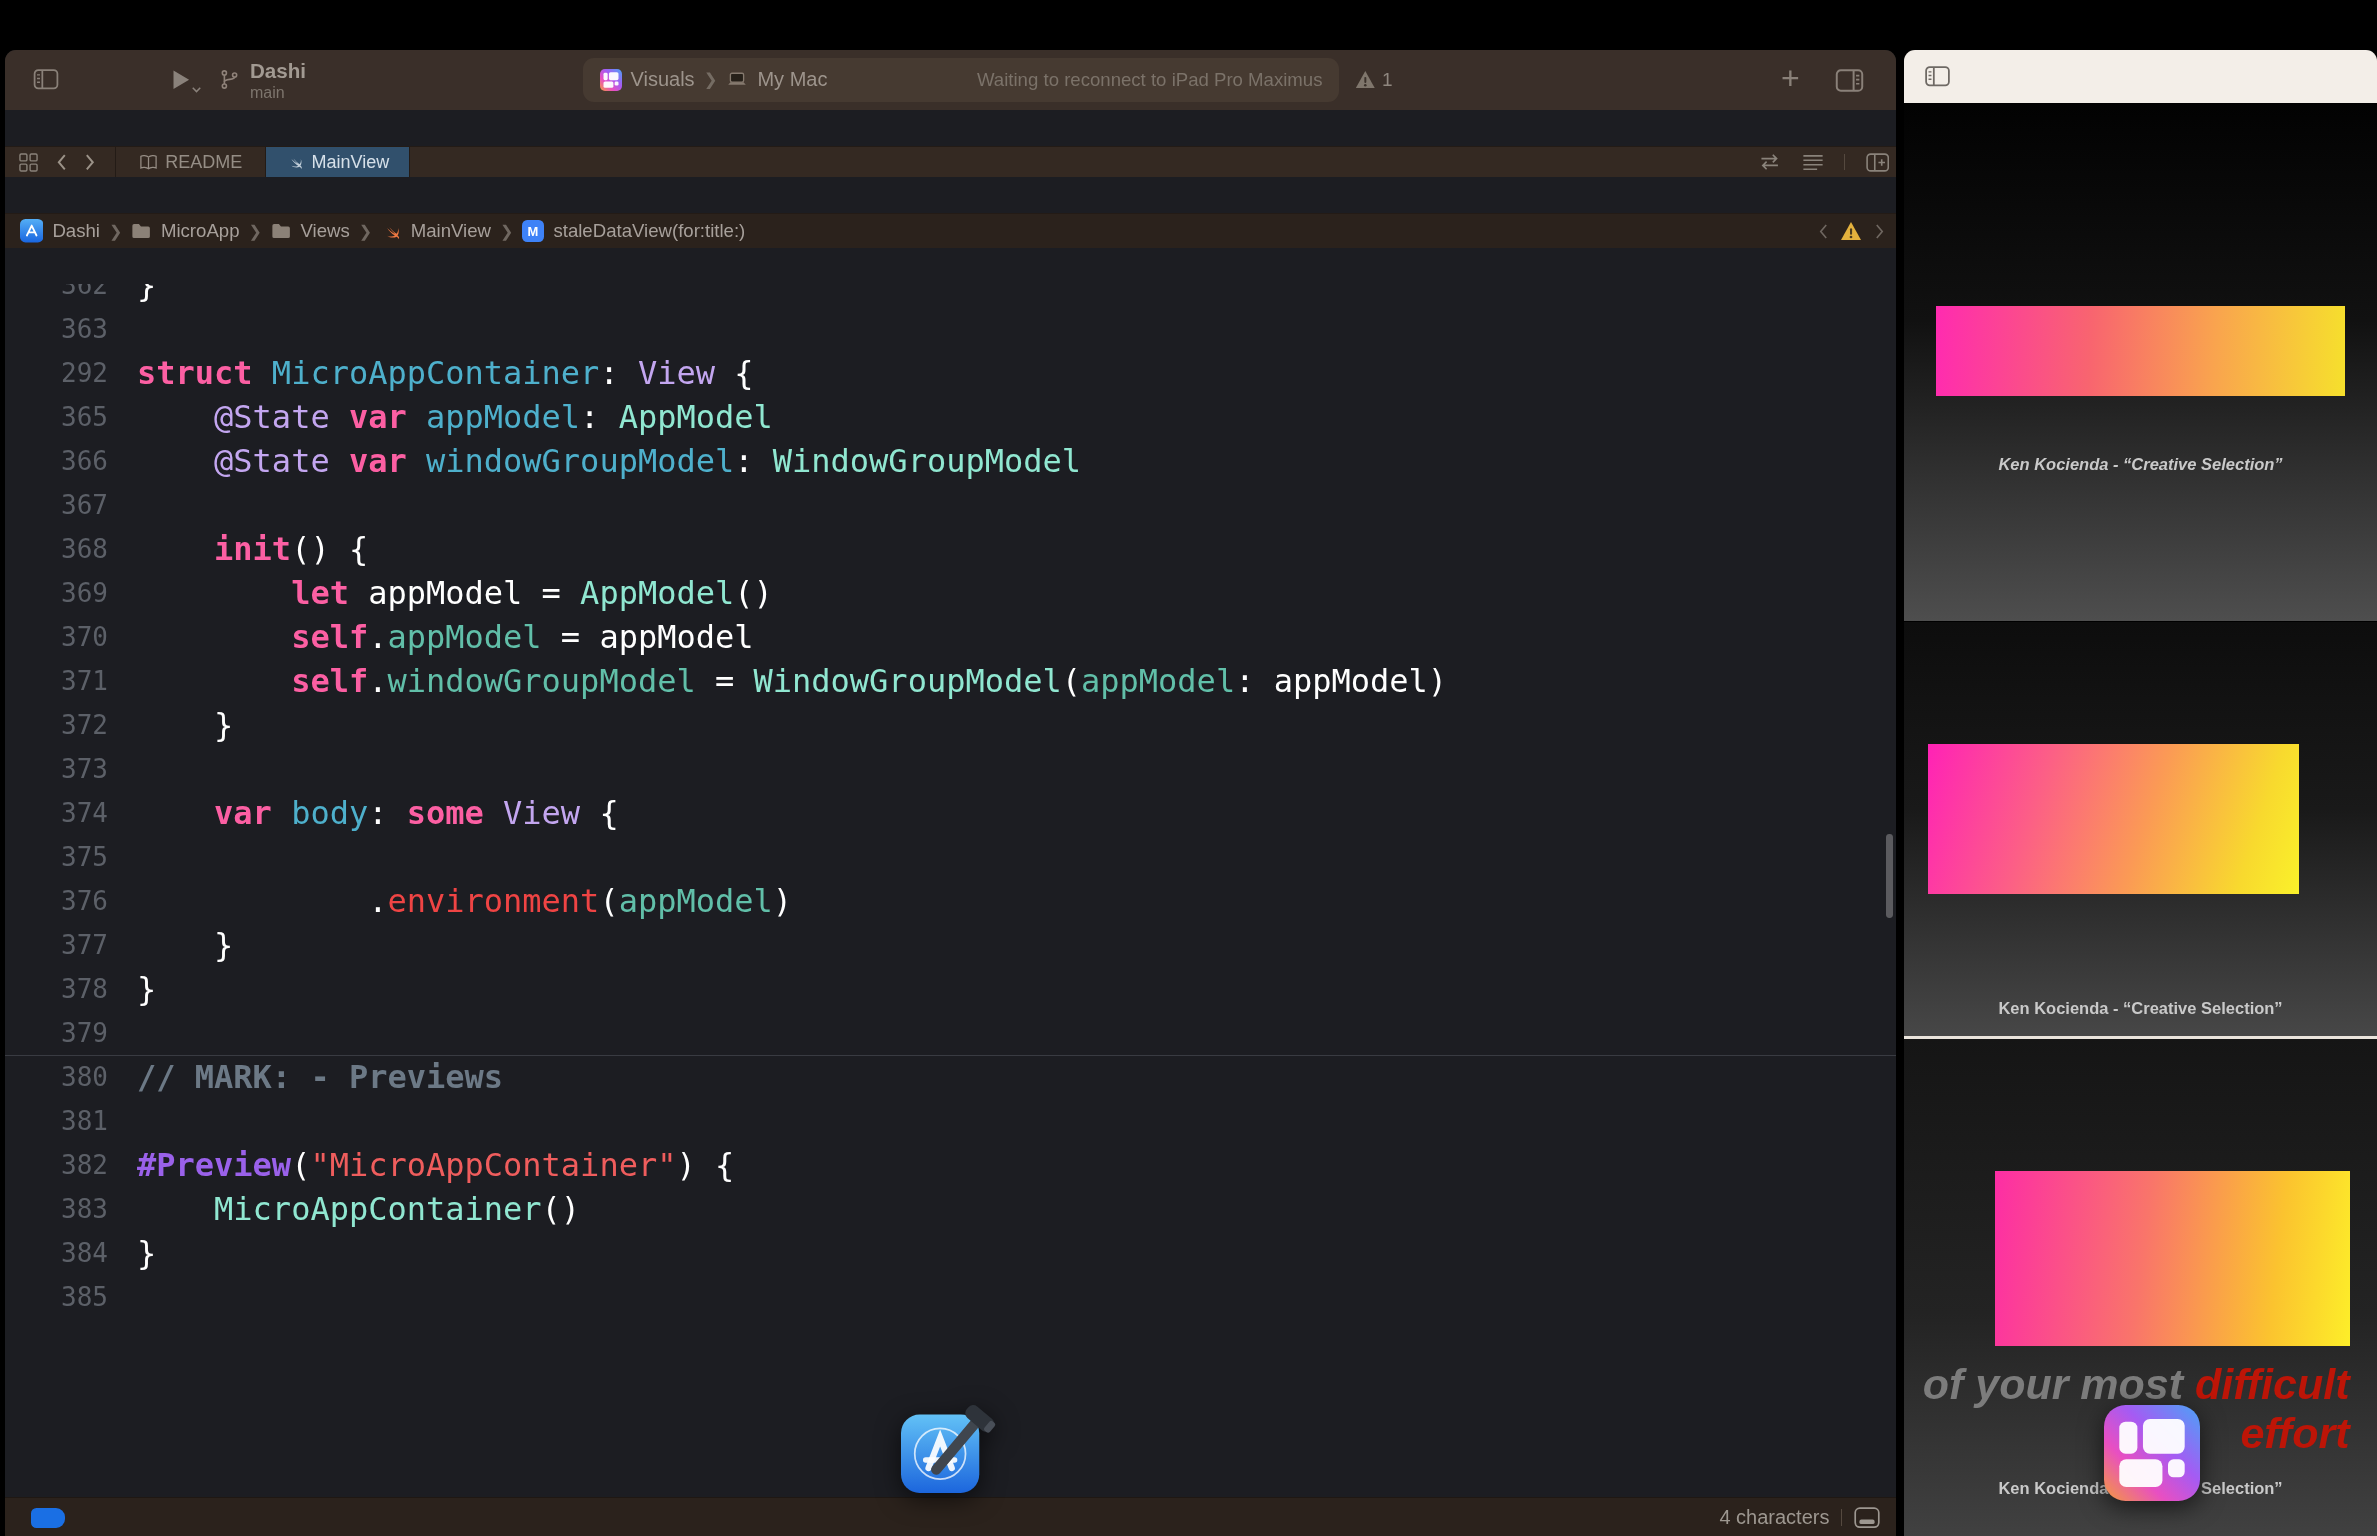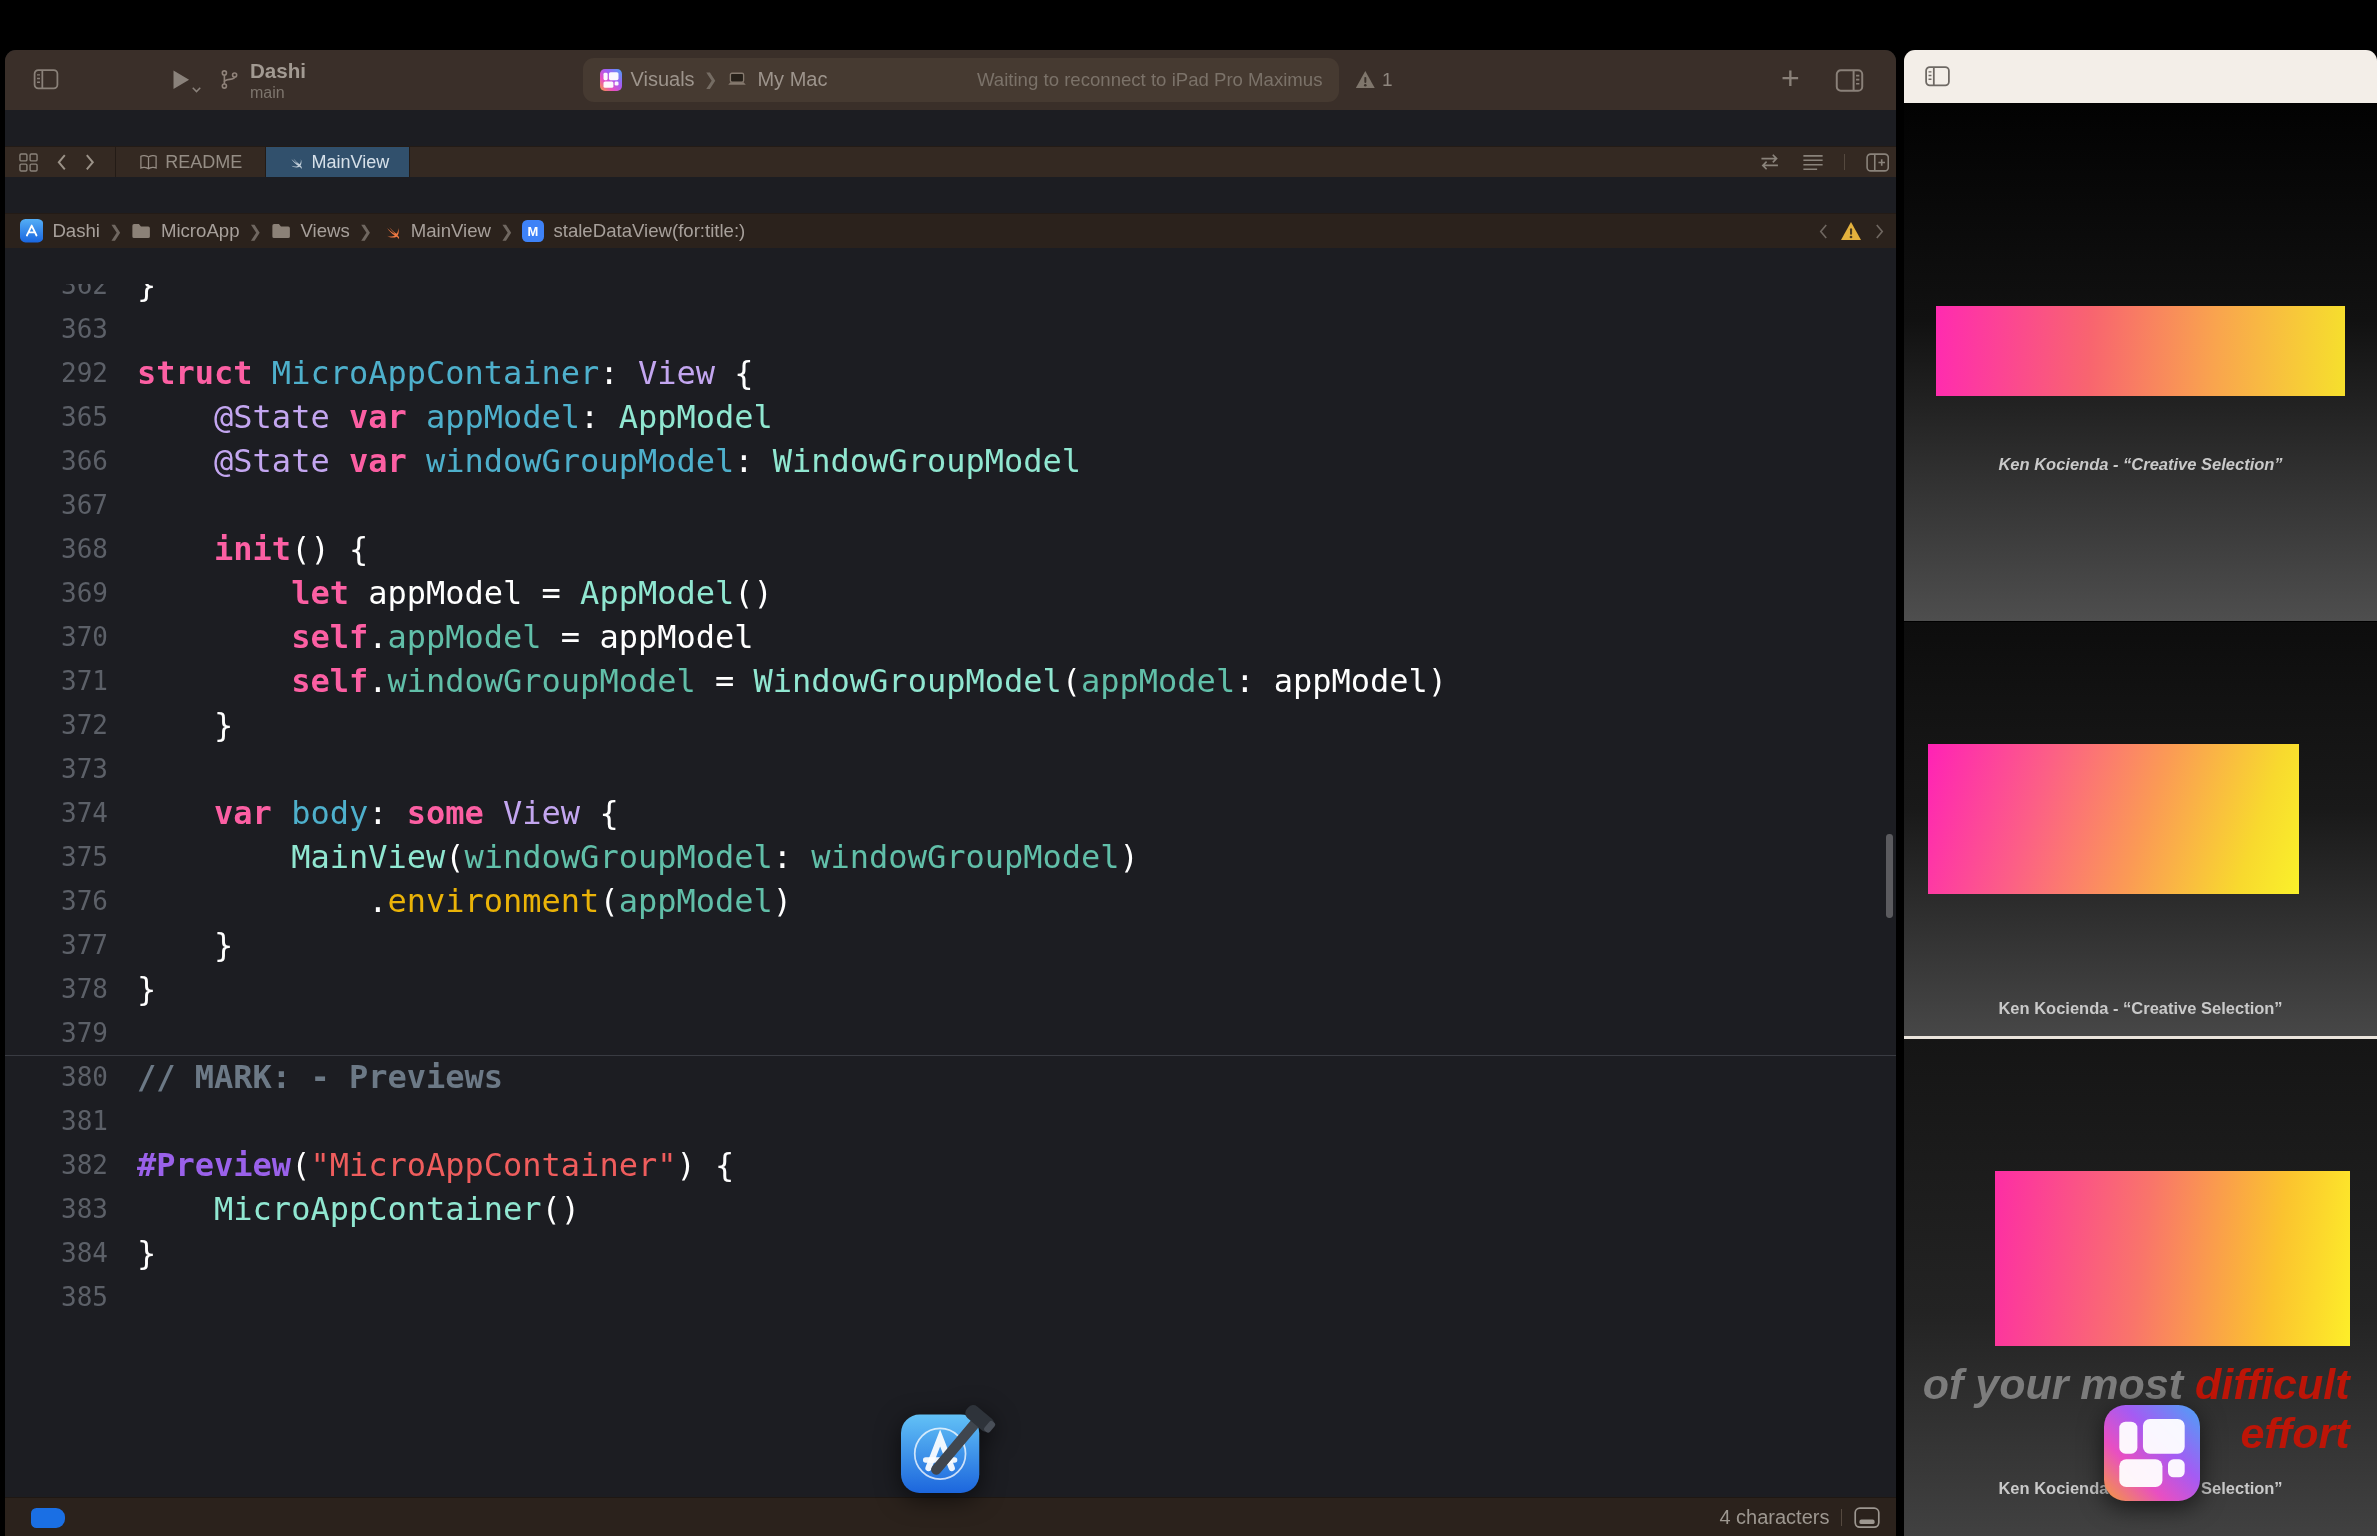--- a/index.html
+++ b/index.html
@@ -50,21 +50,21 @@
   .crow{display:flex;height:44px;line-height:44px;white-space:pre;}
   .crow.sep{background-image:linear-gradient(#393b42,#393b42);background-size:100% 1.4px;
             background-repeat:no-repeat;background-position:top left;}
   .gut{width:103px;text-align:right;font-size:26px;color:#5c6068;flex:none;}
   .ctext{margin-left:29px;font-size:32px;color:#ffffff;}
   .kw{color:#fc5fa3;font-weight:bold;}
   .decl{color:#4eb0cc;}
   .type{color:#90e7d1;}
   .prop{color:#61bfa9;}
   .sdkt{color:#c3a6f0;}
-  .fn{color:#eab308;}
+  .fn{color:#ef4444;}
   .macro{color:#9a61ea;font-weight:bold;}
   .str{color:#ef5d5d;}
   .cmt{color:#6c7986;font-weight:bold;}
   .pl{color:#ffffff;}
   .scrollthumb{position:absolute;right:3.4px;top:550px;width:6.9px;height:84px;border-radius:3.4px;
                background:rgba(255,255,255,.28);}
 
   
   .st-tag{position:absolute;left:26px;top:9.6px;width:34px;height:20.6px;background:#1a6fe4;
           border-radius:5.5px 9px 9px 5.5px;}
@@ -312,21 +312,21 @@
           <div class="crow"><span class="gut">365</span><span class="ctext"><span class="pl">    </span><span class="sdkt">@State</span><span class="pl"> </span><span class="kw">var</span><span class="pl"> </span><span class="decl">appModel</span><span class="pl">: </span><span class="type">AppModel</span></span></div>
           <div class="crow"><span class="gut">366</span><span class="ctext"><span class="pl">    </span><span class="sdkt">@State</span><span class="pl"> </span><span class="kw">var</span><span class="pl"> </span><span class="decl">windowGroupModel</span><span class="pl">: </span><span class="type">WindowGroupModel</span></span></div>
           <div class="crow"><span class="gut">367</span><span class="ctext"></span></div>
           <div class="crow"><span class="gut">368</span><span class="ctext"><span class="pl">    </span><span class="kw">init</span><span class="pl">() {</span></span></div>
           <div class="crow"><span class="gut">369</span><span class="ctext"><span class="pl">        </span><span class="kw">let</span><span class="pl"> appModel = </span><span class="type">AppModel</span><span class="pl">()</span></span></div>
           <div class="crow"><span class="gut">370</span><span class="ctext"><span class="pl">        </span><span class="kw">self</span><span class="pl">.</span><span class="prop">appModel</span><span class="pl"> = appModel</span></span></div>
           <div class="crow"><span class="gut">371</span><span class="ctext"><span class="pl">        </span><span class="kw">self</span><span class="pl">.</span><span class="prop">windowGroupModel</span><span class="pl"> = </span><span class="type">WindowGroupModel</span><span class="pl">(</span><span class="prop">appModel</span><span class="pl">: appModel)</span></span></div>
           <div class="crow"><span class="gut">372</span><span class="ctext"><span class="pl">    }</span></span></div>
           <div class="crow"><span class="gut">373</span><span class="ctext"></span></div>
           <div class="crow"><span class="gut">374</span><span class="ctext"><span class="pl">    </span><span class="kw">var</span><span class="pl"> </span><span class="decl">body</span><span class="pl">: </span><span class="kw">some</span><span class="pl"> </span><span class="sdkt">View</span><span class="pl"> {</span></span></div>
-          <div class="crow"><span class="gut">375</span><span class="ctext"><span class="pl">        </span><span class="type">MainView</span><span class="pl">(</span><span class="prop">windowGroupModel</span><span class="pl">: </span><span class="prop">windowGroupModel</span><span class="pl">)</span></span></div>
+          <div class="crow"><span class="gut">375</span></div>
           <div class="crow"><span class="gut">376</span><span class="ctext"><span class="pl">            .</span><span class="fn">environment</span><span class="pl">(</span><span class="prop">appModel</span><span class="pl">)</span></span></div>
           <div class="crow"><span class="gut">377</span><span class="ctext"><span class="pl">    }</span></span></div>
           <div class="crow"><span class="gut">378</span><span class="ctext"><span class="pl">}</span></span></div>
           <div class="crow"><span class="gut">379</span><span class="ctext"></span></div>
           <div class="crow sep"><span class="gut">380</span><span class="ctext"><span class="cmt">// MARK: - Previews</span></span></div>
           <div class="crow"><span class="gut">381</span><span class="ctext"></span></div>
           <div class="crow"><span class="gut">382</span><span class="ctext"><span class="macro">#Preview</span><span class="pl">(</span><span class="str">"MicroAppContainer"</span><span class="pl">) {</span></span></div>
           <div class="crow"><span class="gut">383</span><span class="ctext"><span class="pl">    </span><span class="type">MicroAppContainer</span><span class="pl">()</span></span></div>
           <div class="crow"><span class="gut">384</span><span class="ctext"><span class="pl">}</span></span></div>
           <div class="crow"><span class="gut">385</span><span class="ctext"></span></div>

